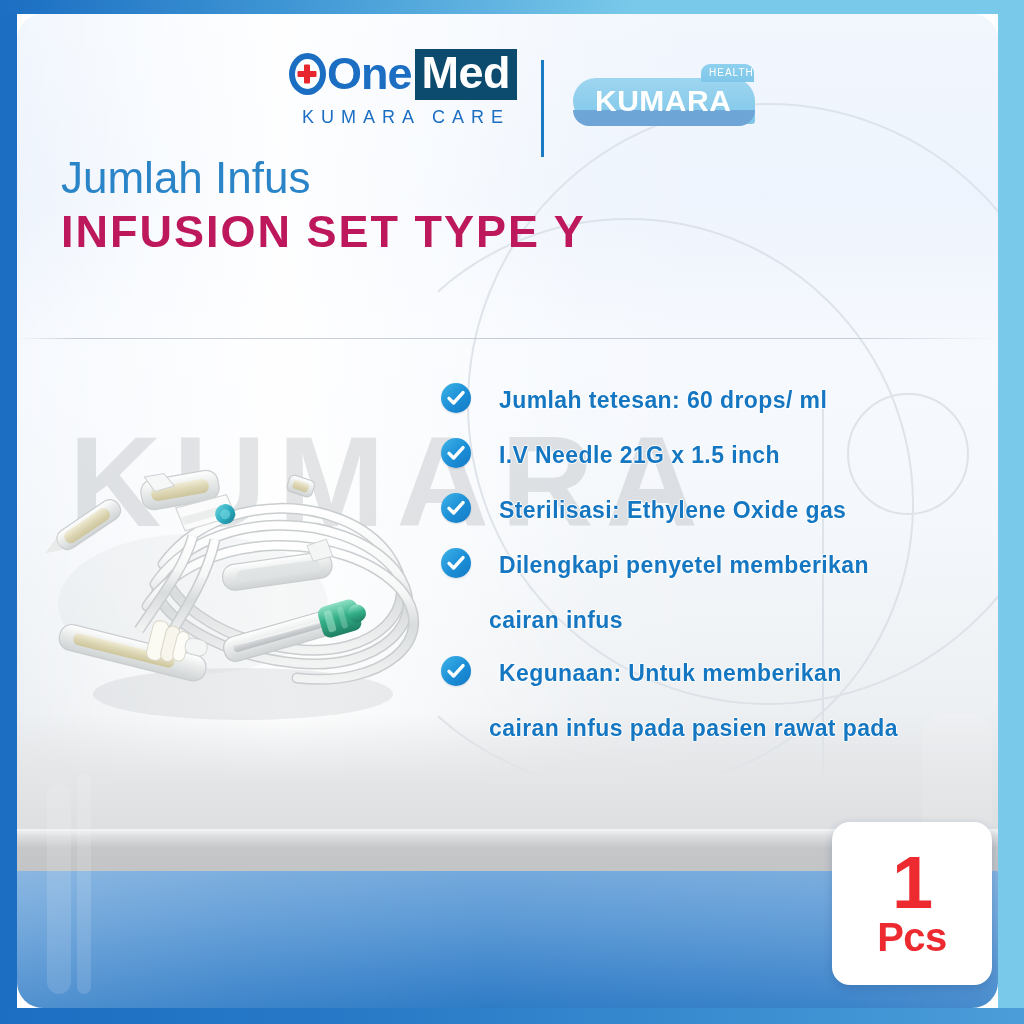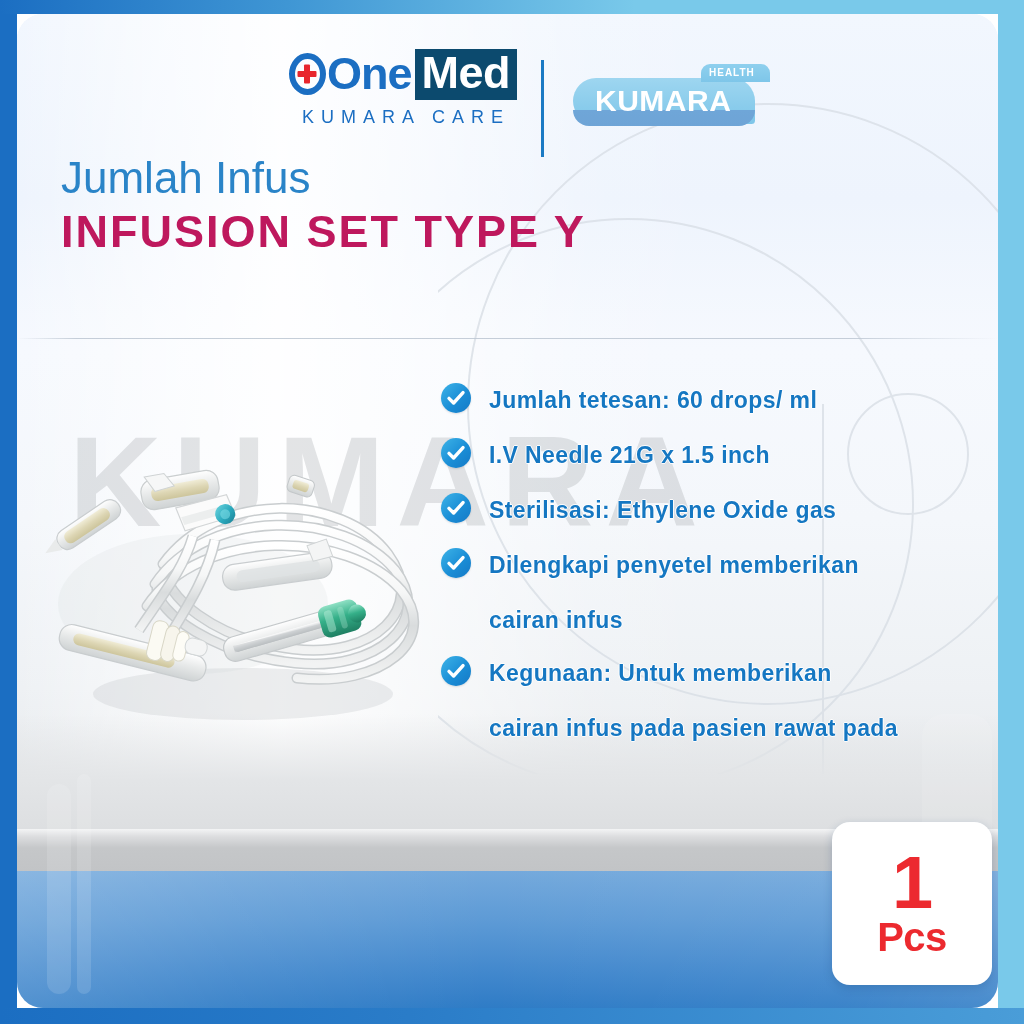--- a/index.html
+++ b/index.html
@@ -246,23 +246,23 @@
     letter-spacing: 0.5px;
     line-height: 34px;
     z-index: 3;
   }
   .kumara-health {
     position: absolute;
     left: 128px; top: 0px;
     background: linear-gradient(180deg, #8fd0ee 0%, #7ec6e9 100%);
     color: #ffffff;
     font-size: 10px;
-    font-weight: bold;
+    font-weight: normal;
     letter-spacing: 1px;
-    padding: 3px 15px 4px 8px;
+    padding: 3px 0 4px 8px;
     border-radius: 9px 9px 0 0;
     z-index: 2;
   }
 
   
   .title-block {
     position: absolute;
     left: 44px; top: 138px;
     z-index: 20;
   }
@@ -300,20 +300,21 @@
   .features {
     position: absolute;
     left: 424px; top: 366px;
     width: 530px;
     z-index: 25;
   }
   .feature {
     display: flex;
     align-items: flex-start;
     margin-bottom: 14px;
+    gap: 10px;
   }
   .check {
     flex: 0 0 auto;
     width: 30px; height: 30px;
     border-radius: 50%;
     background: linear-gradient(135deg, #3eb4e8 0%, #1b8ed6 55%, #1579c6 100%);
     position: relative;
     margin-top: 3px;
     margin-right: 18px;
     box-shadow: 0 1px 2px rgba(0,0,0,0.12);

